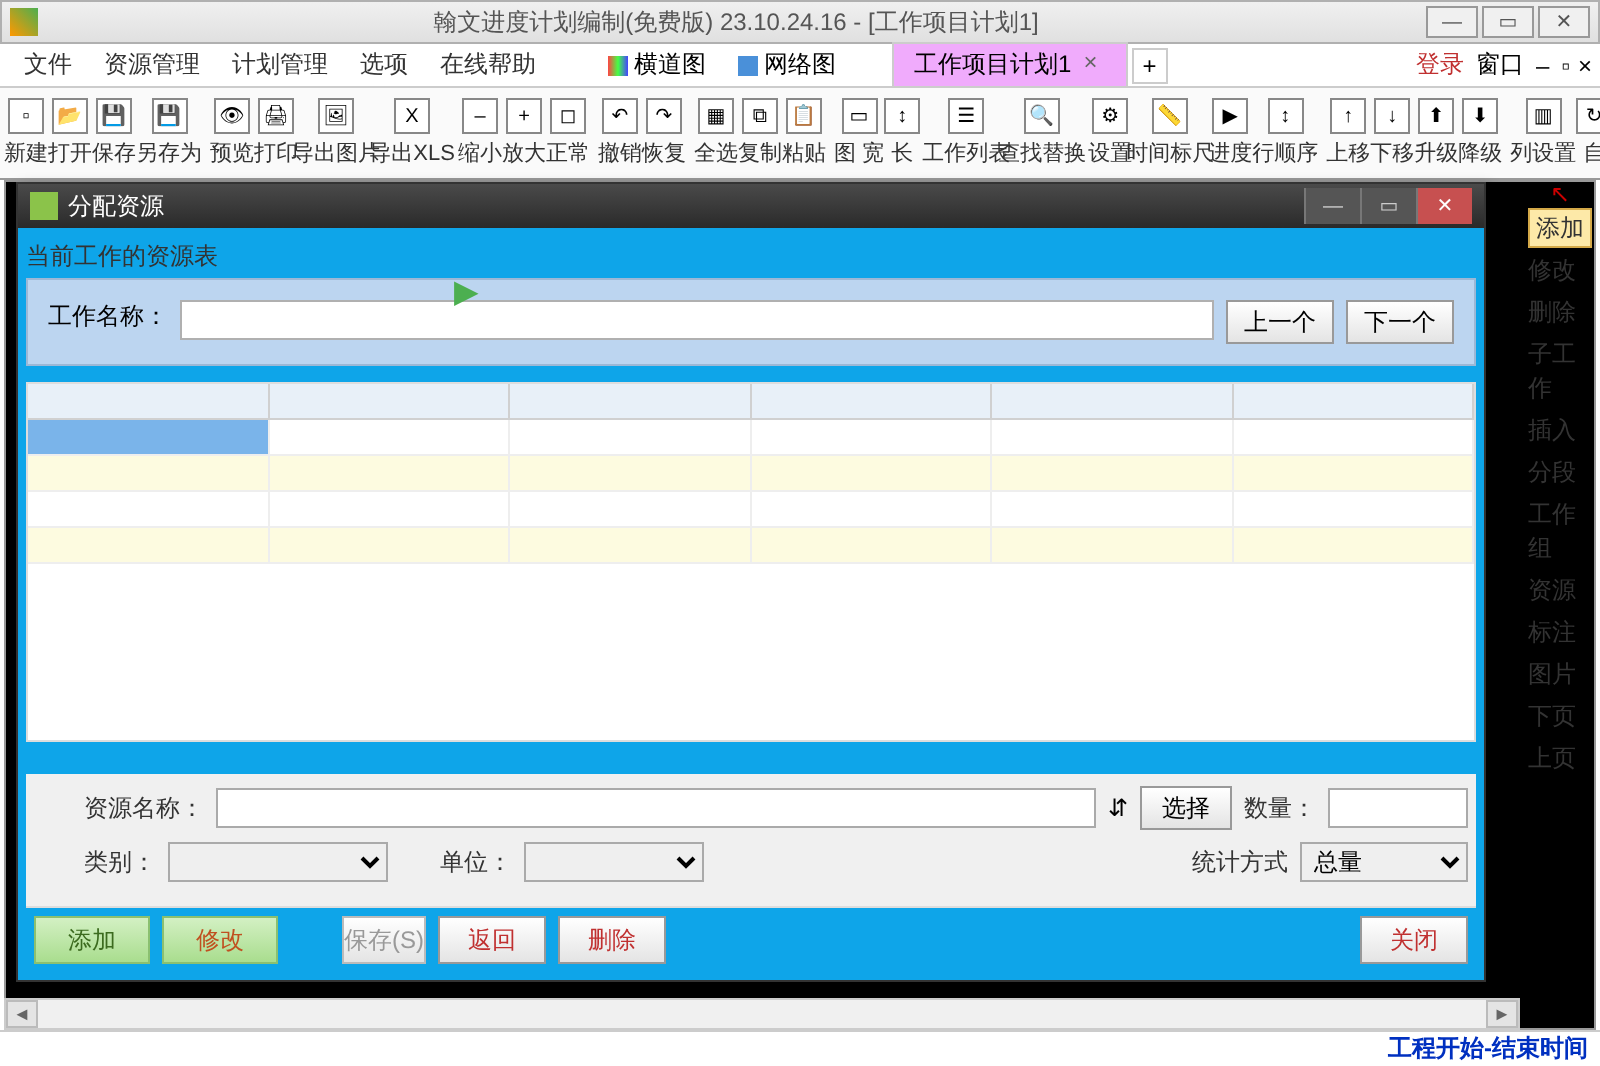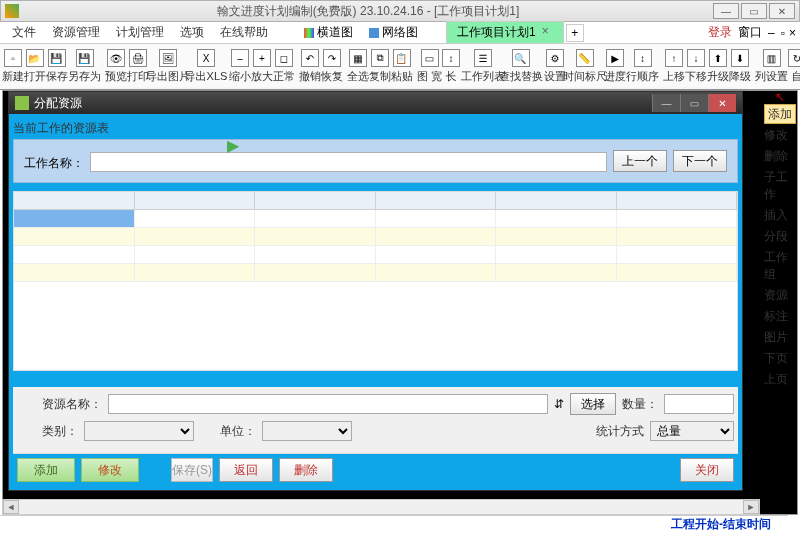--- a/index.html
+++ b/index.html
@@ -12,21 +12,21 @@
 .winbtns { display: flex; gap: 2px; }
 .winbtn { width: 26px; height: 16px; border: 1px solid #999; background: #f0f0f0; display: flex; align-items: center; justify-content: center; font-size: 10px; color: #555; }
 
 
 .menubar { height: 22px; background: #fff; border-bottom: 1px solid #ccc; display: flex; align-items: center; padding: 0 4px; }
 .menu-item { padding: 16px 8px; color: #333; }
 .menubar .spacer { flex: 1; }
 .tab-group { display: flex; align-items: center; margin-left: 20px; }
 .view-tab { padding: 2px 8px; display: flex; align-items: center; gap: 3px; }
 .view-tab .vicon { width: 10px; height: 10px; }
-.doc-tab { background: #86efac; border: 1px solid #ccc; padding: 2px 14px 2px 10px; margin-left: 20px; display: flex; gap: 6px; }
+.doc-tab { background: #f0abfc; border: 1px solid #ccc; padding: 2px 14px 2px 10px; margin-left: 20px; display: flex; gap: 6px; }
 .doc-tab .close { color: #666; }
 .tab-add { width: 18px; height: 18px; border: 1px solid #ccc; margin-left: 2px; display: flex; align-items: center; justify-content: center; }
 
 
 .toolbar { height: 46px; background: #fafafa; border-bottom: 1px solid #999; display: flex; align-items: center; padding: 0 2px; overflow: hidden; }
 .tbtn { display: flex; flex-direction: column; align-items: center; justify-content: center; width: 30px; height: 42px; }
 .tbtn .ticon { width: 18px; height: 18px; border: 1px solid #888; background: #fff; margin-bottom: 2px; display: flex; align-items: center; justify-content: center; font-size: 10px; }
 .tbtn .tlabel { font-size: 11px; color: #333; white-space: nowrap; }
 .tbtn.wide { width: 38px; }
 .tsep { width: 1px; height: 36px; background: #ccc; margin: 0 2px; }
@@ -49,42 +49,42 @@
 .dlg-winbtn.close { background: #c75050; color: #fff; }
 .dlg-body { display: flex; height: calc(100% - 22px); }
 .dlg-left { width: 215px; border-right: 1px solid #ccc; display: flex; flex-direction: column; }
 .dlg-left-head { display: flex; height: 20px; background: #f0f0f0; border-bottom: 1px solid #ccc; }
 .dlg-left-head > div { border-right: 1px solid #ccc; padding: 2px 6px; color: #333; }
 .col-id { width: 60px; }
 .dlg-left-body { flex: 1; background: #fff; }
 .green-arrow { position: absolute; left: 218px; top: 44px; color: #4caf50; font-size: 16px; }
 .dlg-right { flex: 1; padding: 4px; background: #0ea5e9; display: flex; flex-direction: column; }
 .caption { color: #333; padding: 2px 0; }
-.name-row { background: #bcd5f0; border: 1px solid #9cb8d6; padding: 10px; display: flex; align-items: flex-end; gap: 6px; }
+.name-row { background: #bcd5f0; border: 1px solid #9cb8d6; padding: 10px; display: flex; align-items: flex-start; gap: 6px; }
 .name-row input { flex: 1; height: 20px; border: 1px solid #b0b0b0; padding: 0 4px; }
 .nav-btn { width: 54px; height: 22px; border: 1px solid #999; background: linear-gradient(#fff,#e4e4e4); }
 .grid { margin-top: 8px; background: #fff; border: 1px solid #ddd; height: 180px; }
 .grid-head { display: flex; height: 18px; background: #e8f0f8; border-bottom: 1px solid #d0d0d0; }
 .grid-head > div { flex: 1; border-right: 1px solid #d0d0d0; }
 .grid-row { display: flex; height: 18px; border-bottom: 1px solid #eee; }
 .grid-row > div { flex: 1; border-right: 1px solid #eee; }
 .grid-row.sel > div:first-child { background: #7ab4ea; }
 .grid-row.y { background: #fdfbe0; }
 .form-area { padding: 6px 4px; background: #f0f0f0; }
 .form-row { display: flex; align-items: center; gap: 6px; margin-bottom: 6px; margin-left: 25px; }
 .form-row label { color: #333; }
 .form-row input, .form-row select { height: 20px; border: 1px solid #aaa; padding: 0 2px; }
 .small-btn { height: 22px; padding: 0 10px; border: 1px solid #999; background: linear-gradient(#fff,#e4e4e4); }
 .btn-row { display: flex; gap: 6px; align-items: center; padding: 4px; border-top: 1px solid #ddd; }
 .green-btn { background: linear-gradient(#d3f0c3,#a9dd8e); color: #3c6b1f; height: 24px; padding: 0 16px; border: 1px solid #8bc070; }
 .red-btn { background: linear-gradient(#fff,#e4e4e4); color: #c03030; height: 24px; padding: 0 14px; border: 1px solid #999; }
 .gray-btn { background: linear-gradient(#fff,#e4e4e4); color: #999; height: 24px; padding: 0 0; border: 1px solid #bbb; }
 
 
-.statusbar { position: absolute; bottom: 0; left: 0; right: 12px; height: 18px; border-top: 1px solid #ccc; display: flex; justify-content: flex-end; align-items: center; padding: 0 17px; }
+.statusbar { position: absolute; bottom: 0; left: 0; right: 0; height: 18px; border-top: 1px solid #ccc; display: flex; justify-content: flex-end; align-items: center; padding: 0 6px; }
 .statusbar span { color: #0030c0; font-weight: bold; }
 .bottom-scroll { position: absolute; bottom: 18px; left: 2px; right: 40px; height: 16px; background: #f0f0f0; border: 1px solid #ccc; display: flex; }
 .bottom-scroll .sbtn { width: 16px; height: 14px; background: #e4e4e4; border: 1px solid #bbb; display: flex; align-items: center; justify-content: center; font-size: 9px; color: #666; }
 .bottom-scroll .track { flex: 1; }
 </style>
 </head>
 <body>
 
 <div class="titlebar">
   <div class="icon"></div>

